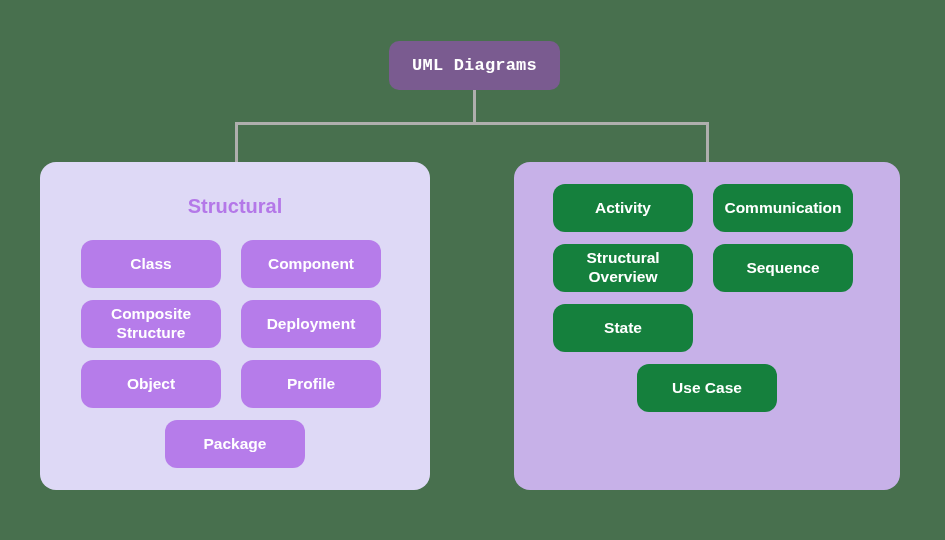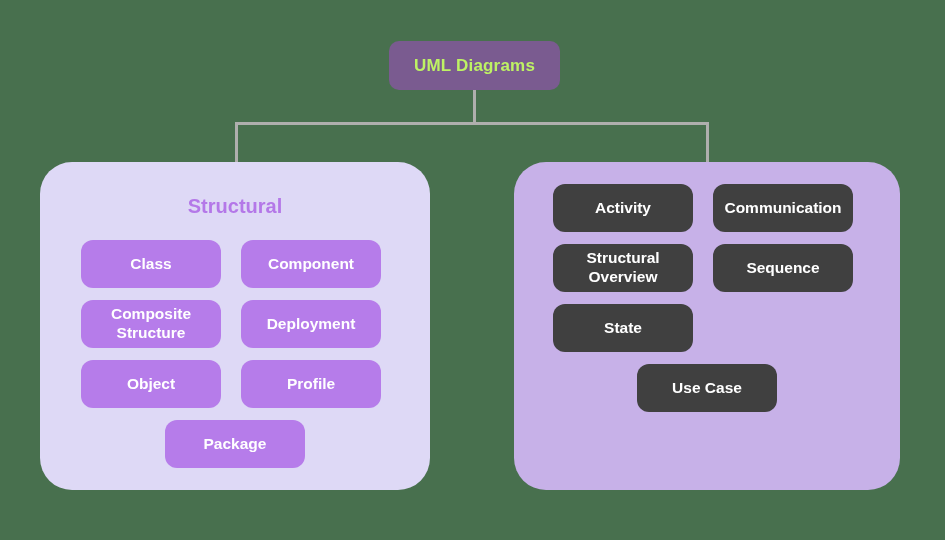--- a/index.html
+++ b/index.html
@@ -16,39 +16,40 @@
   }
 
   
   .root-node {
     position: absolute;
     left: 389px; top: 41px;
     width: 171px; height: 49px;
     background: #7A5B90;
     border-radius: 10px;
     display: flex; align-items: center; justify-content: center;
-    color: #bef264;
+    color: #ffffff;
     font-size: 17px;
     font-weight: bold;
     letter-spacing: 0.2px;
+    font-family: Liberation Mono, monospace;
   }
 
   
   .conn { position: absolute; background: #AFAFAD; }
   .conn-stem  { left: 473px; top: 90px;  width: 3px;   height: 34px; }
   .conn-hbar  { left: 235px; top: 122px; width: 474px; height: 3px;  }
   .conn-left  { left: 235px; top: 122px; width: 3px;   height: 41px; }
   .conn-right { left: 706px; top: 122px; width: 3px;   height: 41px; }
 
   
   .panel {
     position: absolute;
     top: 162px;
     height: 328px;
-    border-radius: 32px;
+    border-radius: 16px;
     box-sizing: border-box;
   }
   .panel-structural { left: 40px;  width: 390px; background: #DED9F6; }
   .panel-behavioral { left: 514px; width: 386px; background: #C7B1E8; }
 
   .panel-title {
     margin: 32px 0 0 0;
     text-align: center;
     font-size: 20px;
     font-weight: bold;
@@ -71,21 +72,21 @@
     display: flex; align-items: center; justify-content: center;
     text-align: center;
     color: #FFFFFF;
     font-size: 15.5px;
     font-weight: bold;
     line-height: 1.22;
     box-sizing: border-box;
     padding: 16px 8px;
   }
   .panel-structural .node-btn { background: #B67CEA; }
-  .panel-behavioral .node-btn { background: #404040; }
+  .panel-behavioral .node-btn { background: #15803d; }
   .node-btn.span-center { grid-column: 1 / 3; justify-self: center; }
 </style>
 </head>
 <body>
 
 <div class="stage">
 
   <div class="root-node">
     <span>UML Diagrams</span>
   </div>

